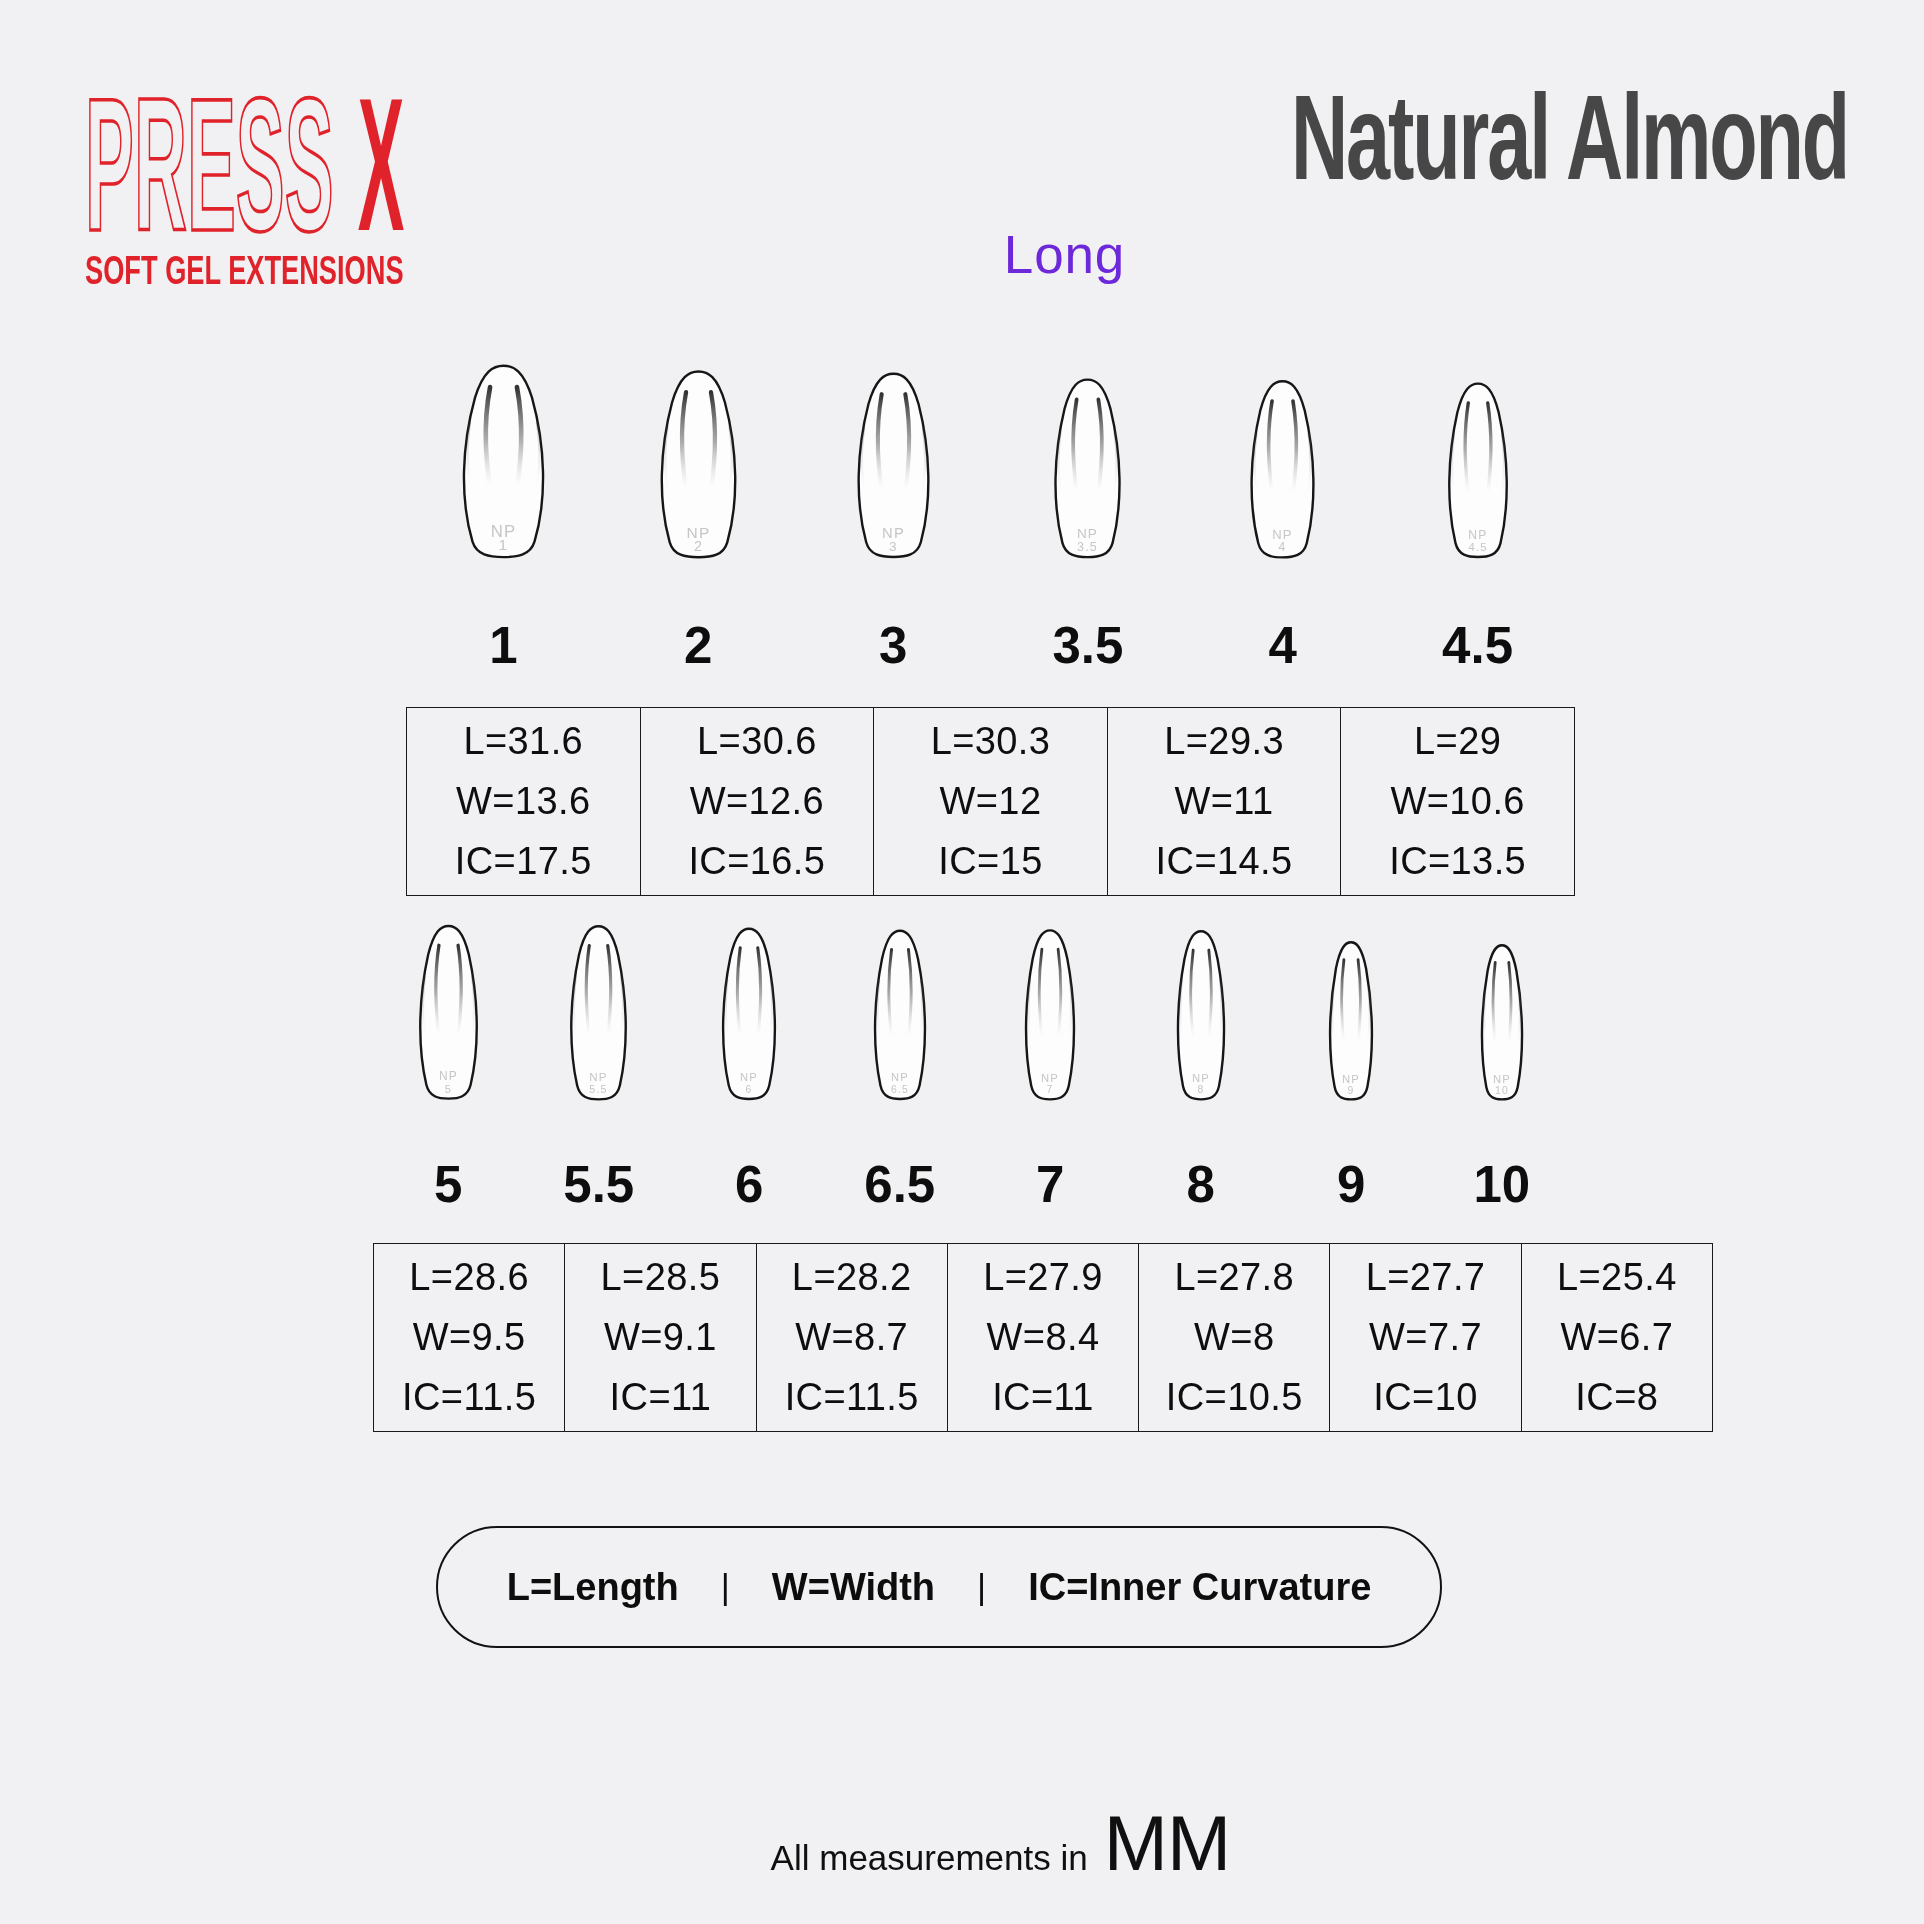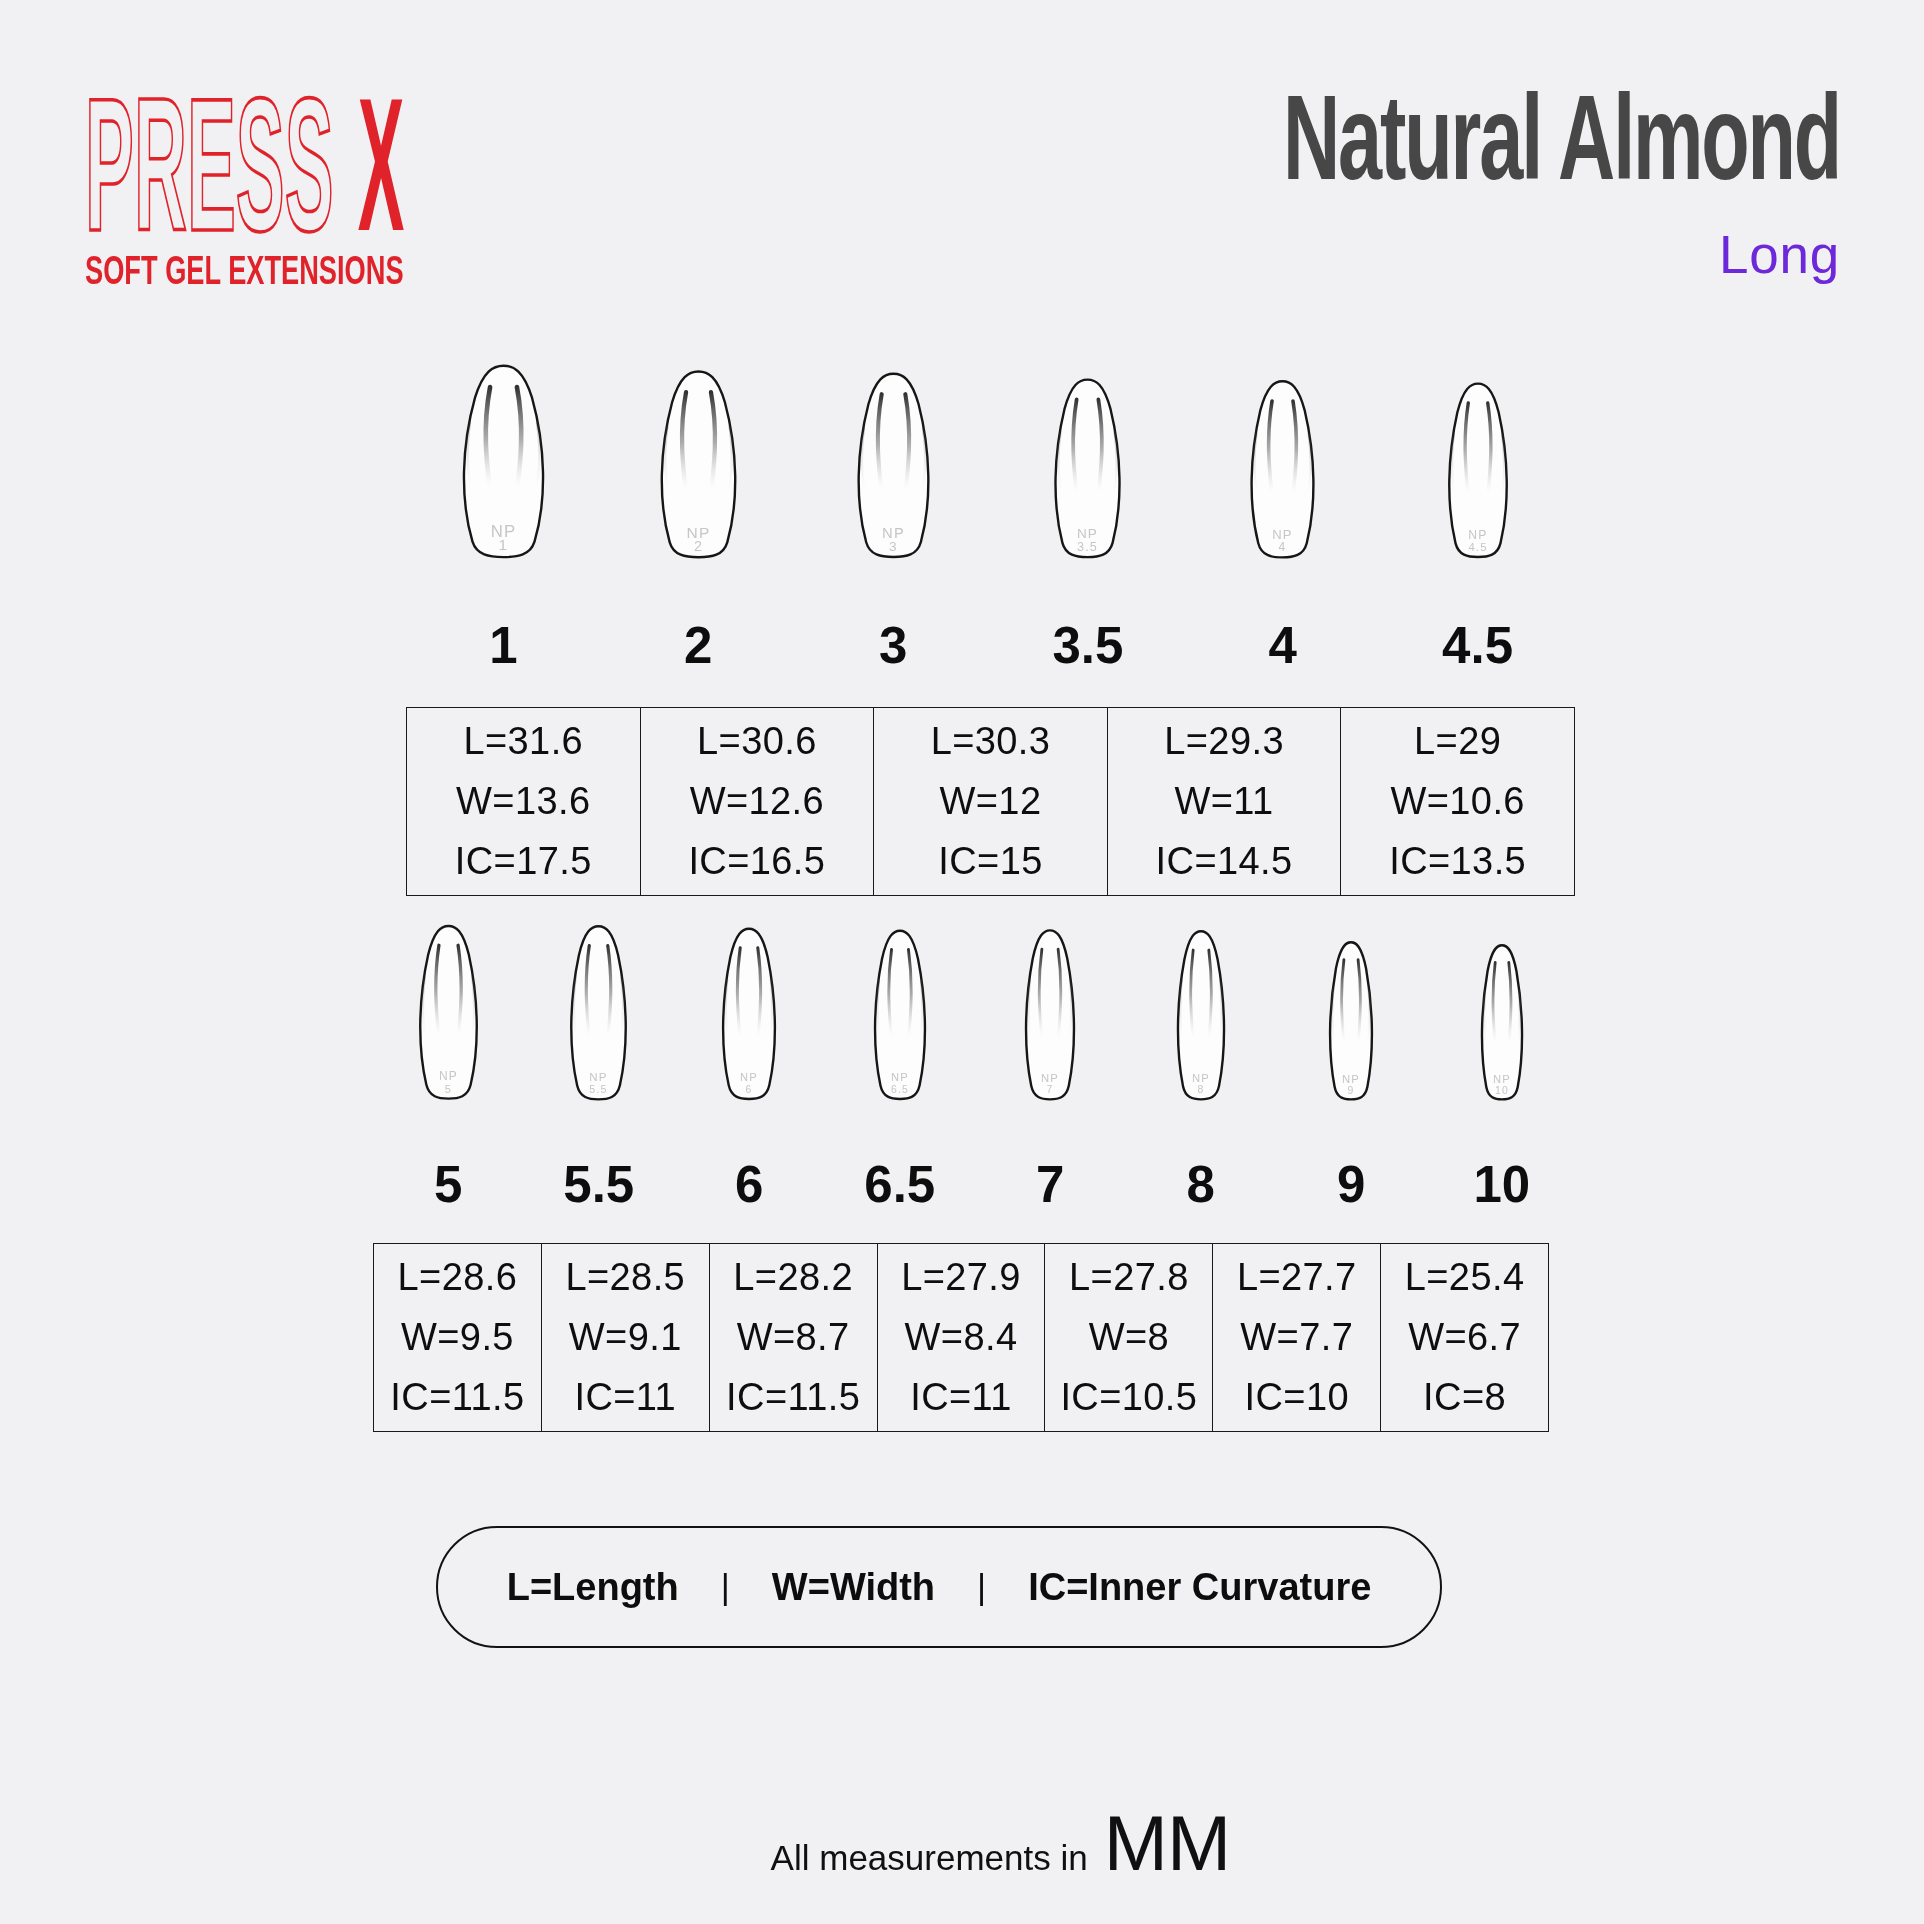--- a/index.html
+++ b/index.html
@@ -4,21 +4,21 @@
 <style>
   html,body{margin:0;padding:0;}
   body{
     width:1925px;height:1925px;position:relative;overflow:hidden;
     background:#f1f1f3;
     font-family:"Liberation Sans","DejaVu Sans",sans-serif;
     color:#111;
   }
   
   #logo{position:absolute;left:85px;top:93px;}
-  #title-block{position:absolute;right:85px;top:77px;text-align:right;}
+  #title-block{position:absolute;right:77px;top:77px;}
   #title-main{
     font-size:120px;font-weight:bold;color:#474747;line-height:1.0;
     letter-spacing:-3.2px;transform:scaleX(0.66);transform-origin:right center;
     white-space:nowrap;
   }
   #title-sub{
     font-size:53px;font-weight:400;color:#6d28d9;margin-top:27px;
     letter-spacing:0.8px;
   }
   
@@ -371,21 +371,21 @@
 <div id="row2-labels" class="label-row" style="left:373px;top:1150px;width:1204px;height:69px;">
     <div class="label-cell" style="width: 12.5%;">5</div>
     <div class="label-cell" style="width: 12.5%;">5.5</div>
     <div class="label-cell" style="width: 12.5%;">6</div>
     <div class="label-cell" style="width: 12.5%;">6.5</div>
     <div class="label-cell" style="width: 12.5%;">7</div>
     <div class="label-cell" style="width: 12.5%;">8</div>
     <div class="label-cell" style="width: 12.5%;">9</div>
     <div class="label-cell" style="width: 12.5%;">10</div>
   </div>
-<div id="table2" class="size-table" style="left:373px;top:1243px;width:1176px;height:189px;box-sizing:border-box;">
+<div id="table2" class="size-table" style="left:373px;top:1243px;width:1340px;height:189px;box-sizing:border-box;">
     <div class="size-col">
       <div class="measure-line">L=28.6</div>
       <div class="measure-line">W=9.5</div>
       <div class="measure-line">IC=11.5</div>
     </div>
     <div class="size-col">
       <div class="measure-line">L=28.5</div>
       <div class="measure-line">W=9.1</div>
       <div class="measure-line">IC=11</div>
     </div>

